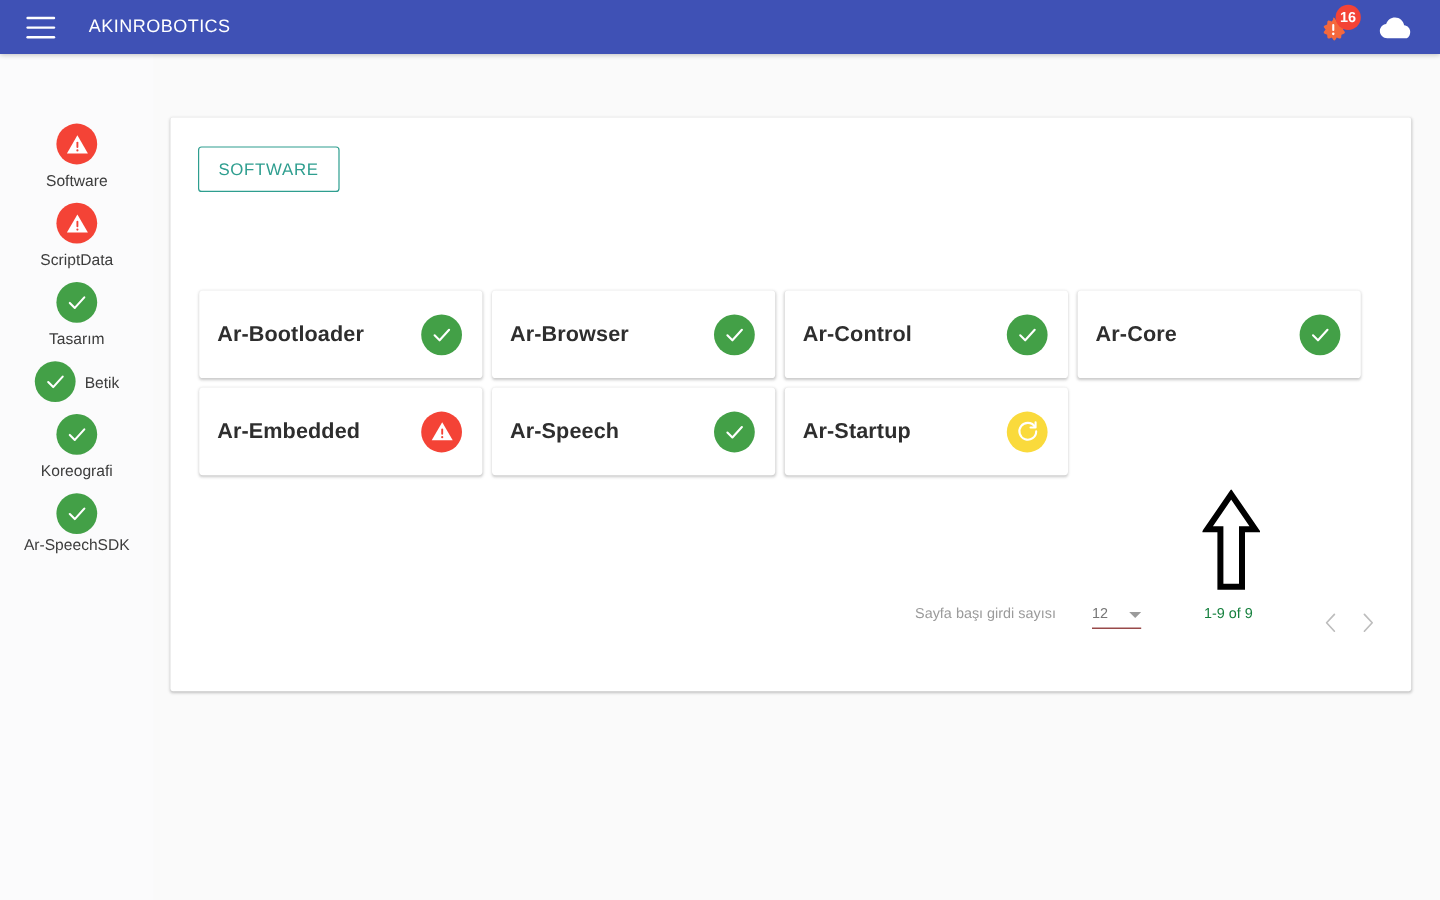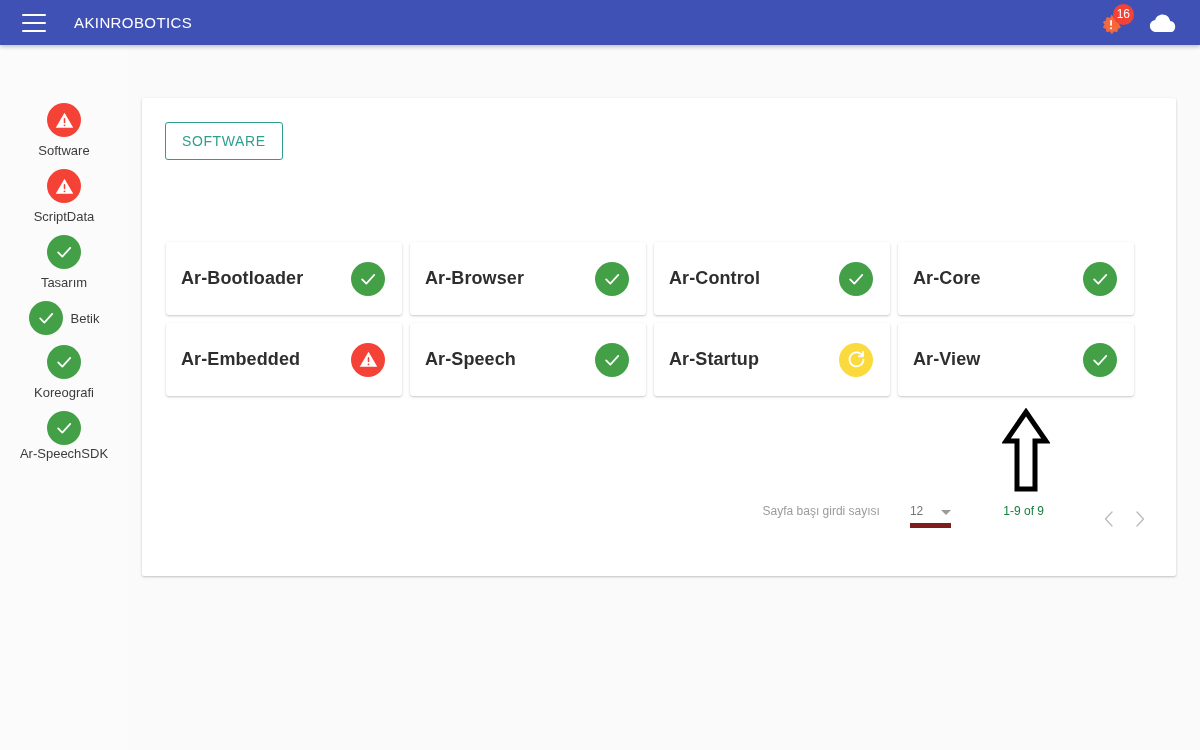--- a/index.html
+++ b/index.html
@@ -42,21 +42,21 @@
     position: absolute; left: 0; top: 3px;
     width: 22px; height: 22px;
   }
   .badge {
     position: absolute; top: -6px; right: -8px;
     min-width: 21px; height: 21px;
     background: #f44336; color: #fff;
     border-radius: 11px;
     font-size: 12px; line-height: 21px; text-align: center;
     padding: 0 4px;
-    font-weight: 400;
+    font-weight: 700;
   }
   .cloud-icon { width: 30px; height: 22px; cursor: pointer; }
 
   
   .page {
     position: absolute; top: 45px; left: 0;
     width: 1200px; height: 705px;
     background: #fafafa;
   }
 
@@ -136,21 +136,21 @@
 
   
   .paginator {
     position: absolute; right: 22px; bottom: 42px;
     display: flex; align-items: flex-start;
     color: #9b9b9b; font-size: 12px;
   }
   .pg-label { margin-right: 30px; }
   .pg-select {
     display: flex; align-items: flex-end; gap: 18px;
-    border-bottom: 5px solid #7f1d1d;
+    border-bottom: 1px solid #7f1d1d;
     padding-bottom: 5px;
     margin-right: 52px;
     cursor: pointer;
   }
   .pg-value { color: #767676; font-size: 12px; }
   .pg-caret {
     width: 0; height: 0;
     border-left: 5px solid transparent;
     border-right: 5px solid transparent;
     border-top: 5px solid #9b9b9b;
@@ -315,28 +315,20 @@
         </div>
         <div class="card">
           <span class="card-title">Ar-Startup</span>
           <span class="status-circle warn">
             <svg width="21" height="21" viewBox="0 0 24 24">
               <path d="M18.6 7.4 A8 8 0 1 0 20 12" fill="none" stroke="#ffffff" stroke-width="2" stroke-linecap="round"></path>
               <path d="M19.4 3.4 L19.4 8.3 L14.6 8.3" fill="none" stroke="#ffffff" stroke-width="2" stroke-linecap="round" stroke-linejoin="round"></path>
             </svg>
           </span>
         </div>
-        <div class="card">
-          <span class="card-title">Ar-View</span>
-          <span class="status-circle ok">
-            <svg width="20" height="20" viewBox="0 0 24 24">
-              <path d="M5 12.5 L10 17.5 L19.5 7" fill="none" stroke="#ffffff" stroke-width="2.1" stroke-linecap="round" stroke-linejoin="round"></path>
-            </svg>
-          </span>
-        </div>
       </div>
 
     <div class="paginator">
       <span class="pg-label">Sayfa başı girdi sayısı</span>
       <div class="pg-select">
         <span class="pg-value">12</span>
         <span class="pg-caret"></span>
       </div>
       <span class="pg-range">1-9 of 9</span>
       <div class="pg-arrow">

